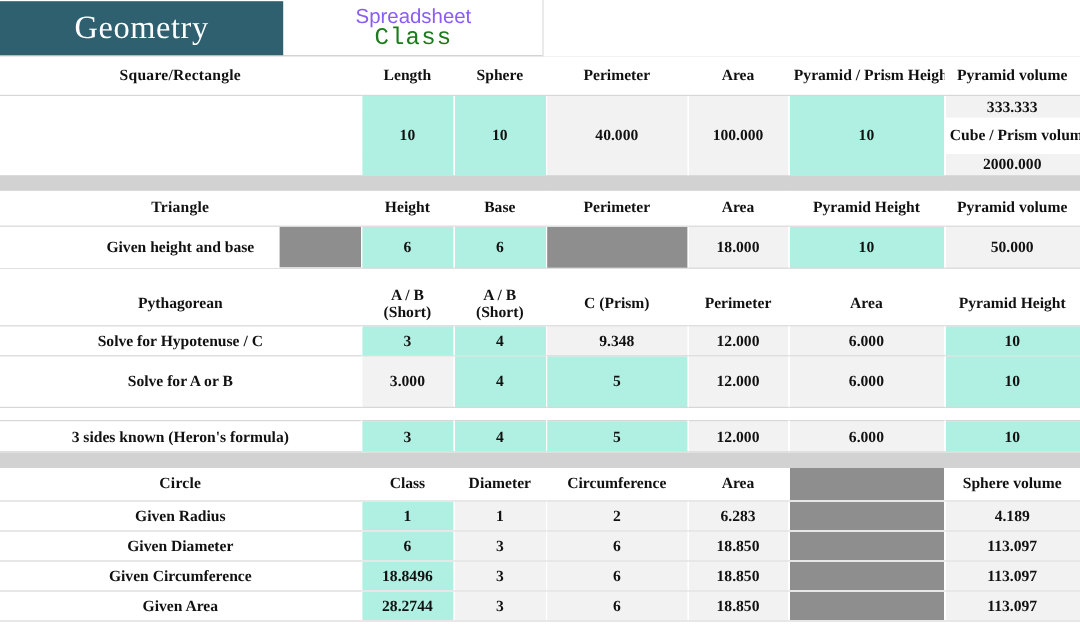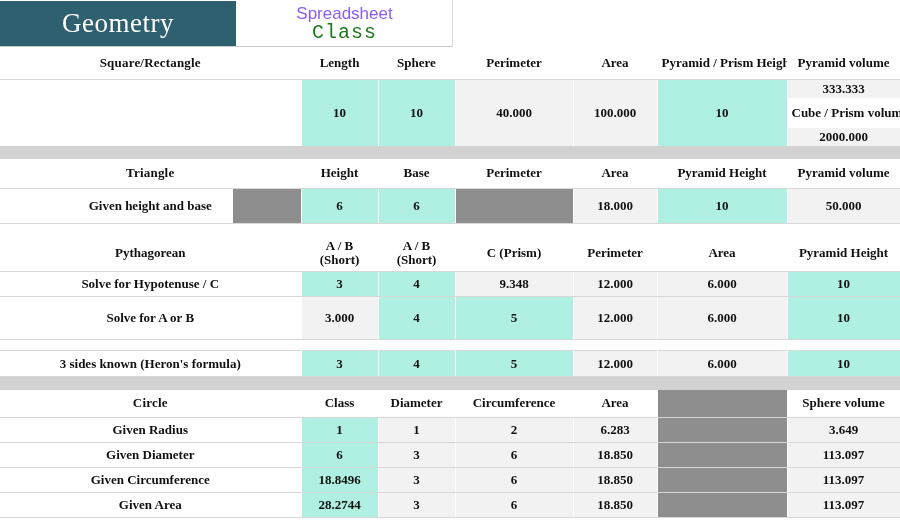--- a/index.html
+++ b/index.html
@@ -297,21 +297,21 @@
     <tr class="rule-b" style="height:25px">
       <td class="white lbl" style="position:relative">
         <span>Given Radius</span>
         <span class="mint" style="position:absolute;right:0;top:0;width:0;height:100%"></span>
       </td>
       <td class="mint num-sm">1</td>
       <td class="calc num-sm">1</td>
       <td class="calc num-sm">2</td>
       <td class="calc num-sm">6.283</td>
       <td class="blocked"></td>
-      <td class="calc num-sm">3.649</td>
+      <td class="calc num-sm">4.189</td>
     </tr>
 
     <tr class="rule-b" style="height:25px">
       <td class="white lbl">Given Diameter</td>
       <td class="mint num-sm">6</td>
       <td class="calc num-sm">3</td>
       <td class="calc num-sm">6</td>
       <td class="calc num-sm">18.850</td>
       <td class="blocked"></td>
       <td class="calc num-sm">113.097</td>

